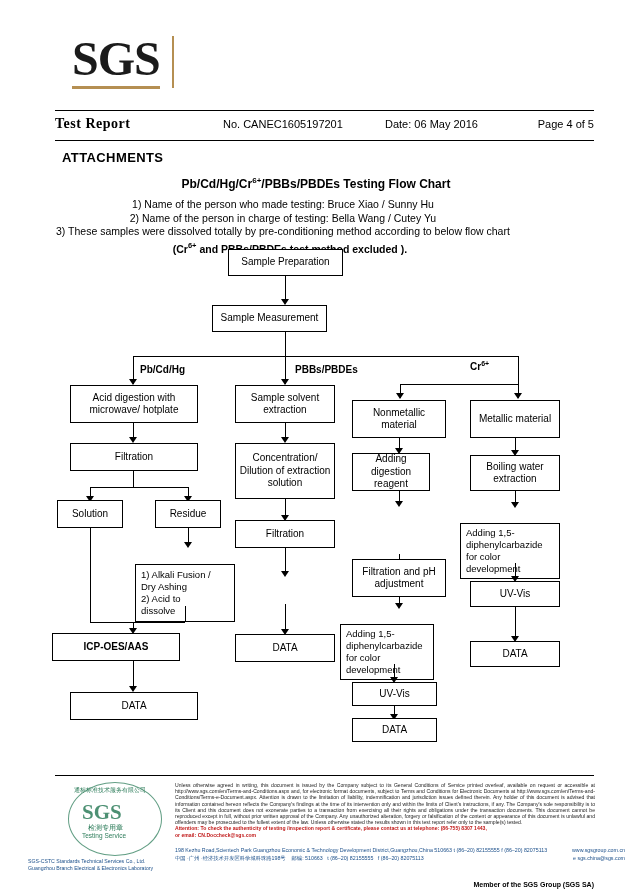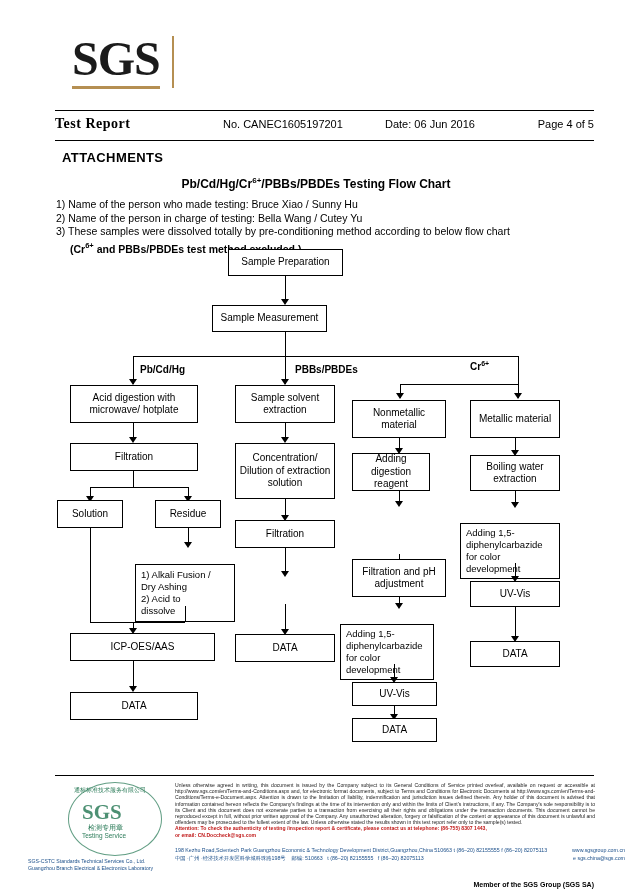--- a/index.html
+++ b/index.html
@@ -120,20 +120,21 @@
     font-weight: bold;
   }
   .chart-title sup { font-size: 8px; }
 
   .notes {
     position: absolute;
     left: 56px;
     top: 198px;
     font-size: 10.5px;
     line-height: 13.5px;
+    text-align: center;
   }
   .notes .note { white-space: nowrap; }
   .notes .sub { padding-left: 14px; font-weight: bold; }
   .notes sup { font-size: 7.5px; }
 
   
   .flow {
     position: absolute;
     left: 0; top: 0; right: 0; bottom: 0;
   }
@@ -279,21 +280,21 @@
     <div class="sgs-logo">SGS</div>
     <div class="logo-bar-v"></div>
   </div>
 
   <div class="hdr-rule top"></div>
   <div class="hdr-rule bottom"></div>
 
   <div class="hdr-row">
     <div class="hdr-title">Test Report</div>
     <div class="hdr-no">No. CANEC1605197201</div>
-    <div class="hdr-date">Date: 06 Jun 2016</div>
+    <div class="hdr-date">Date: 06 May 2016</div>
     <div class="hdr-page">Page 4 of 5</div>
   </div>
 
   <div class="attach-title">ATTACHMENTS</div>
 
   <div class="chart-title">
     <span>Pb/Cd/Hg/Cr</span><sup>6+</sup><span>/PBBs/PBDEs Testing Flow Chart</span>
   </div>
 
   <div class="notes">
@@ -351,21 +352,21 @@
 Dry Ashing
 2) Acid to
 dissolve</div>
 
     <div class="ln v" style="left:90px; top:528px; height:94px;"></div>
     <div class="ln v" style="left:185px; top:606px; height:16px;"></div>
     <div class="ln h" style="left:90px; top:622px; width:95px;"></div>
     <div class="ln v" style="left:133px; top:622px; height:10px;"></div>
     <div class="arrow" style="left:129px; top:628px;"></div>
 
-    <div class="box" style="left:70px; top:633px; width:145px; height:28px;">ICP-OES/AAS</div>
+    <div class="box" style="left:52px; top:633px; width:128px; height:28px;font-weight:bold;">ICP-OES/AAS</div>
     <div class="ln v" style="left:133px; top:661px; height:28px;"></div>
     <div class="arrow" style="left:129px; top:686px;"></div>
     <div class="box" style="left:70px; top:692px; width:128px; height:28px;">DATA</div>
 
     <div class="box" style="left:235px; top:385px; width:100px; height:38px;">Sample solvent extraction</div>
     <div class="ln v" style="left:285px; top:423px; height:17px;"></div>
     <div class="arrow" style="left:281px; top:437px;"></div>
     <div class="box" style="left:235px; top:443px; width:100px; height:56px;">Concentration/ Dilution of extraction solution</div>
     <div class="ln v" style="left:285px; top:499px; height:20px;"></div>
     <div class="arrow" style="left:281px; top:515px;"></div>

